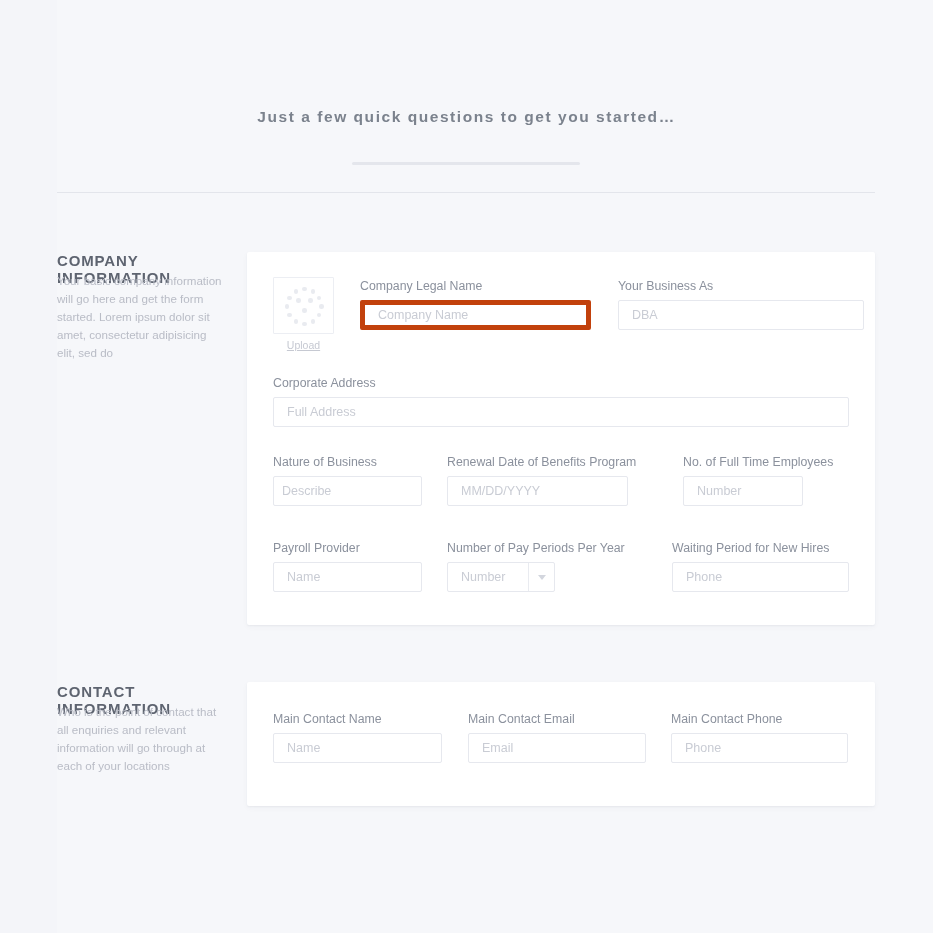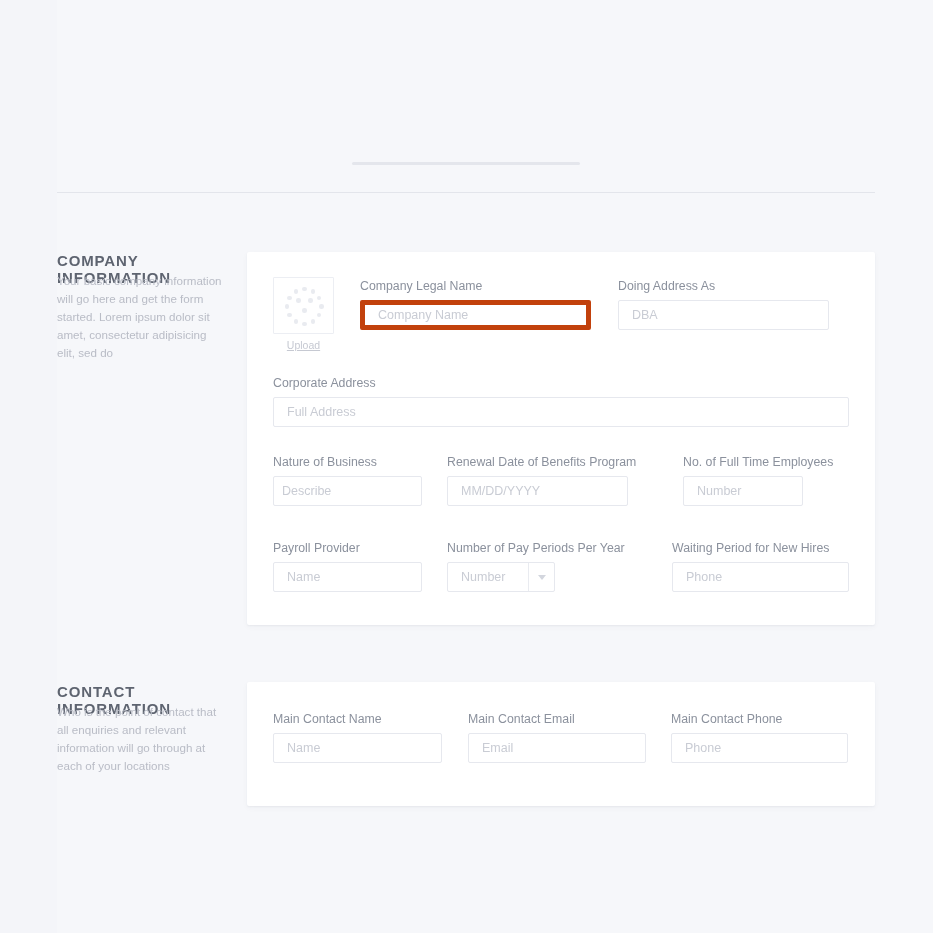--- a/index.html
+++ b/index.html
@@ -131,20 +131,21 @@
   }
 </style>
 </head>
 <body>
 
 <div id="canvas">
 
   <div class="gutter-strip"></div>
 
 
+  <div class="hero-title">Just a few quick questions to get you started…</div>
   <div class="hero-rule"></div>
   <div class="page-rule"></div>
 
   <div class="section" style="left:57px; top:252px;">
     <div class="sec-label">COMPANY INFORMATION</div>
     <div class="sec-desc">Your basic company information will go here and get the form started. Lorem ipsum dolor sit amet, consectetur adipisicing elit, sed do</div>
   </div>
 
   <div class="card" style="left:247px; top:252px; width:628px; height:373px;">
 
@@ -170,22 +171,22 @@
       </div>
       <div class="upload-link">Upload</div>
     </div>
 
     <div class="fld" style="left:113px; top:27px; width:231px;">
       <div class="fld-label">Company Legal Name</div>
       <input class="inp focused" style="width: 231px;" type="text" placeholder="Company Name">
     </div>
 
     <div class="fld" style="left:371px; top:27px; width:229px;">
-      <div class="fld-label">Doing Address As</div>
-      <input class="inp" style="width: 211px;" type="text" placeholder="DBA">
+      <div class="fld-label">Your Business As</div>
+      <input class="inp" style="width: 246px;" type="text" placeholder="DBA">
     </div>
 
     <div class="fld" style="left:26px; top:124px; width:576px;">
       <div class="fld-label">Corporate Address</div>
       <input class="inp" style="width: 576px;" type="text" placeholder="Full Address">
     </div>
 
     <div class="fld" style="left:26px; top:203px; width:149px;">
       <div class="fld-label">Nature of Business</div>
       <input class="inp" style="width: 149px; padding-left: 8px;" type="text" placeholder="Describe">

